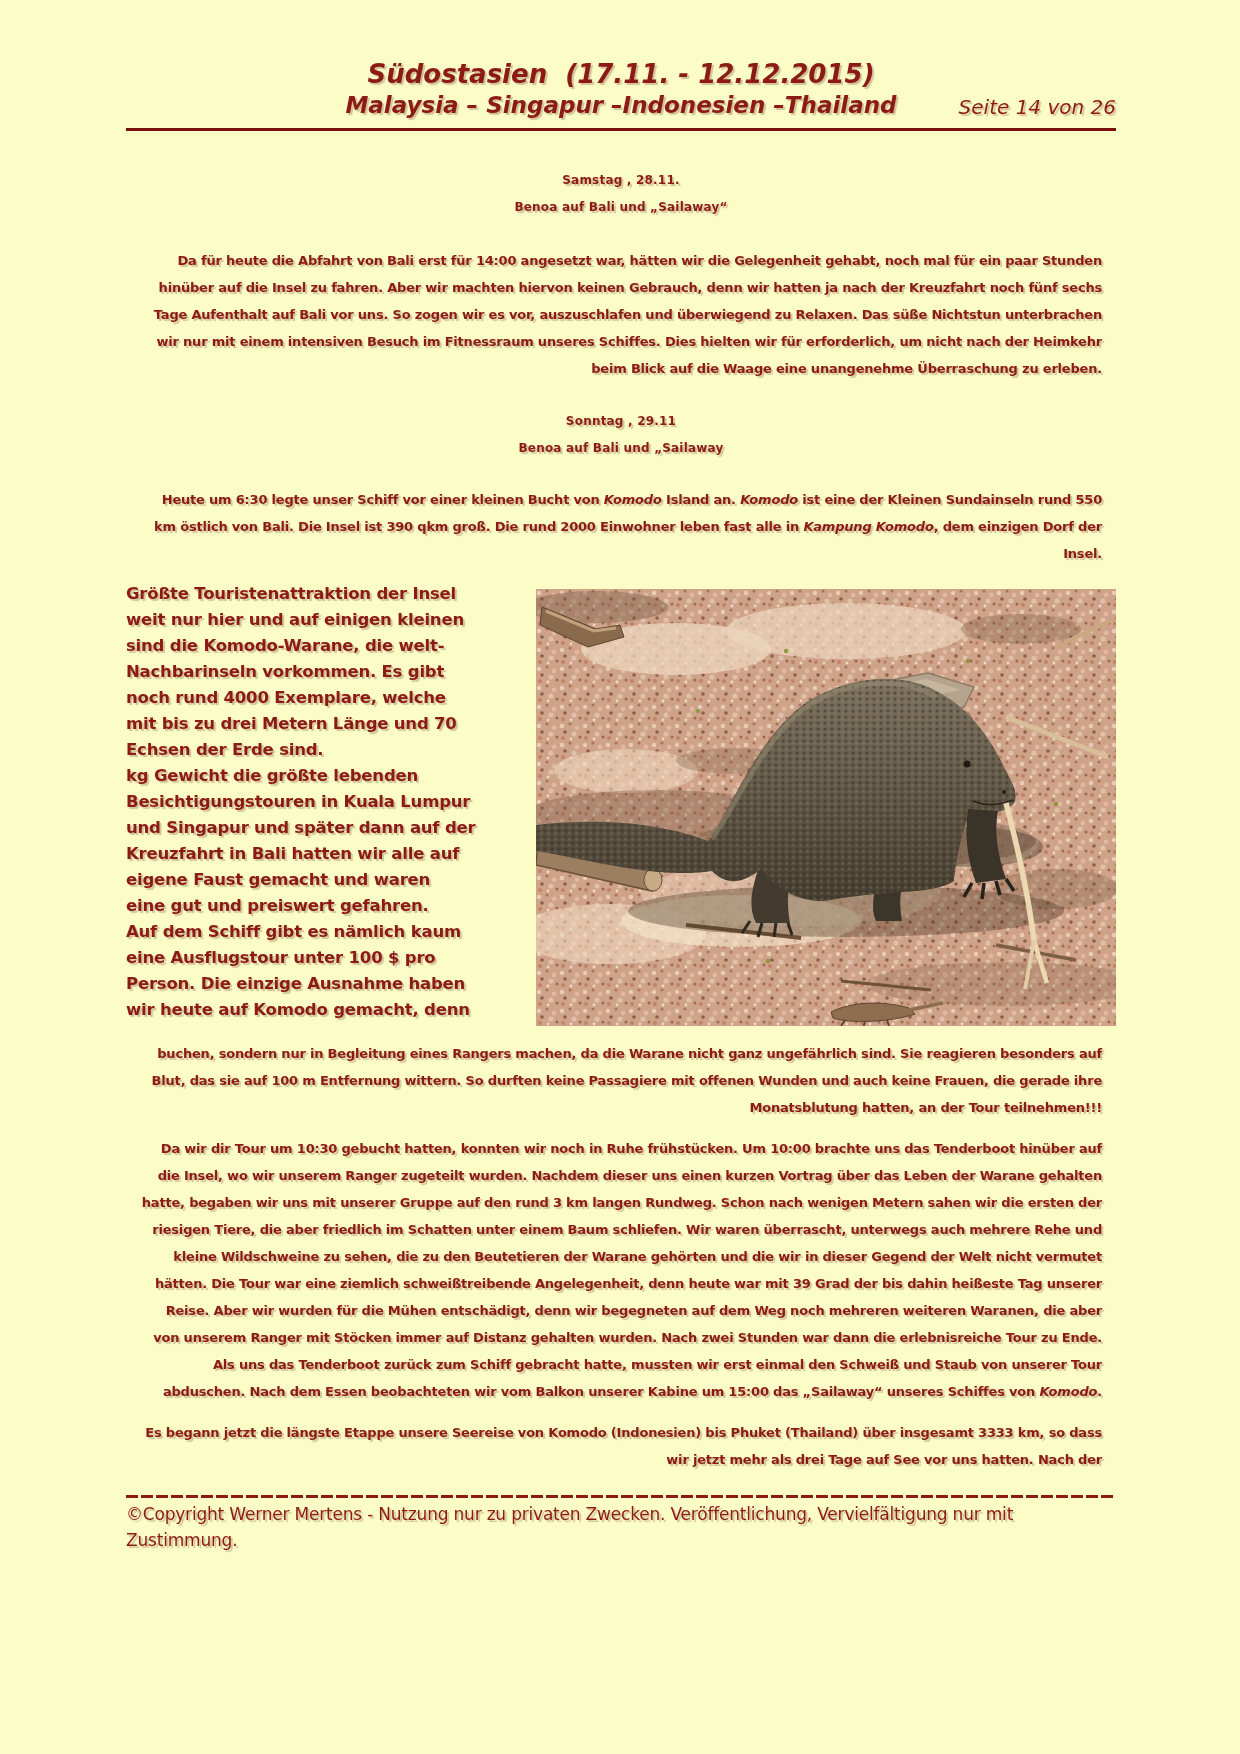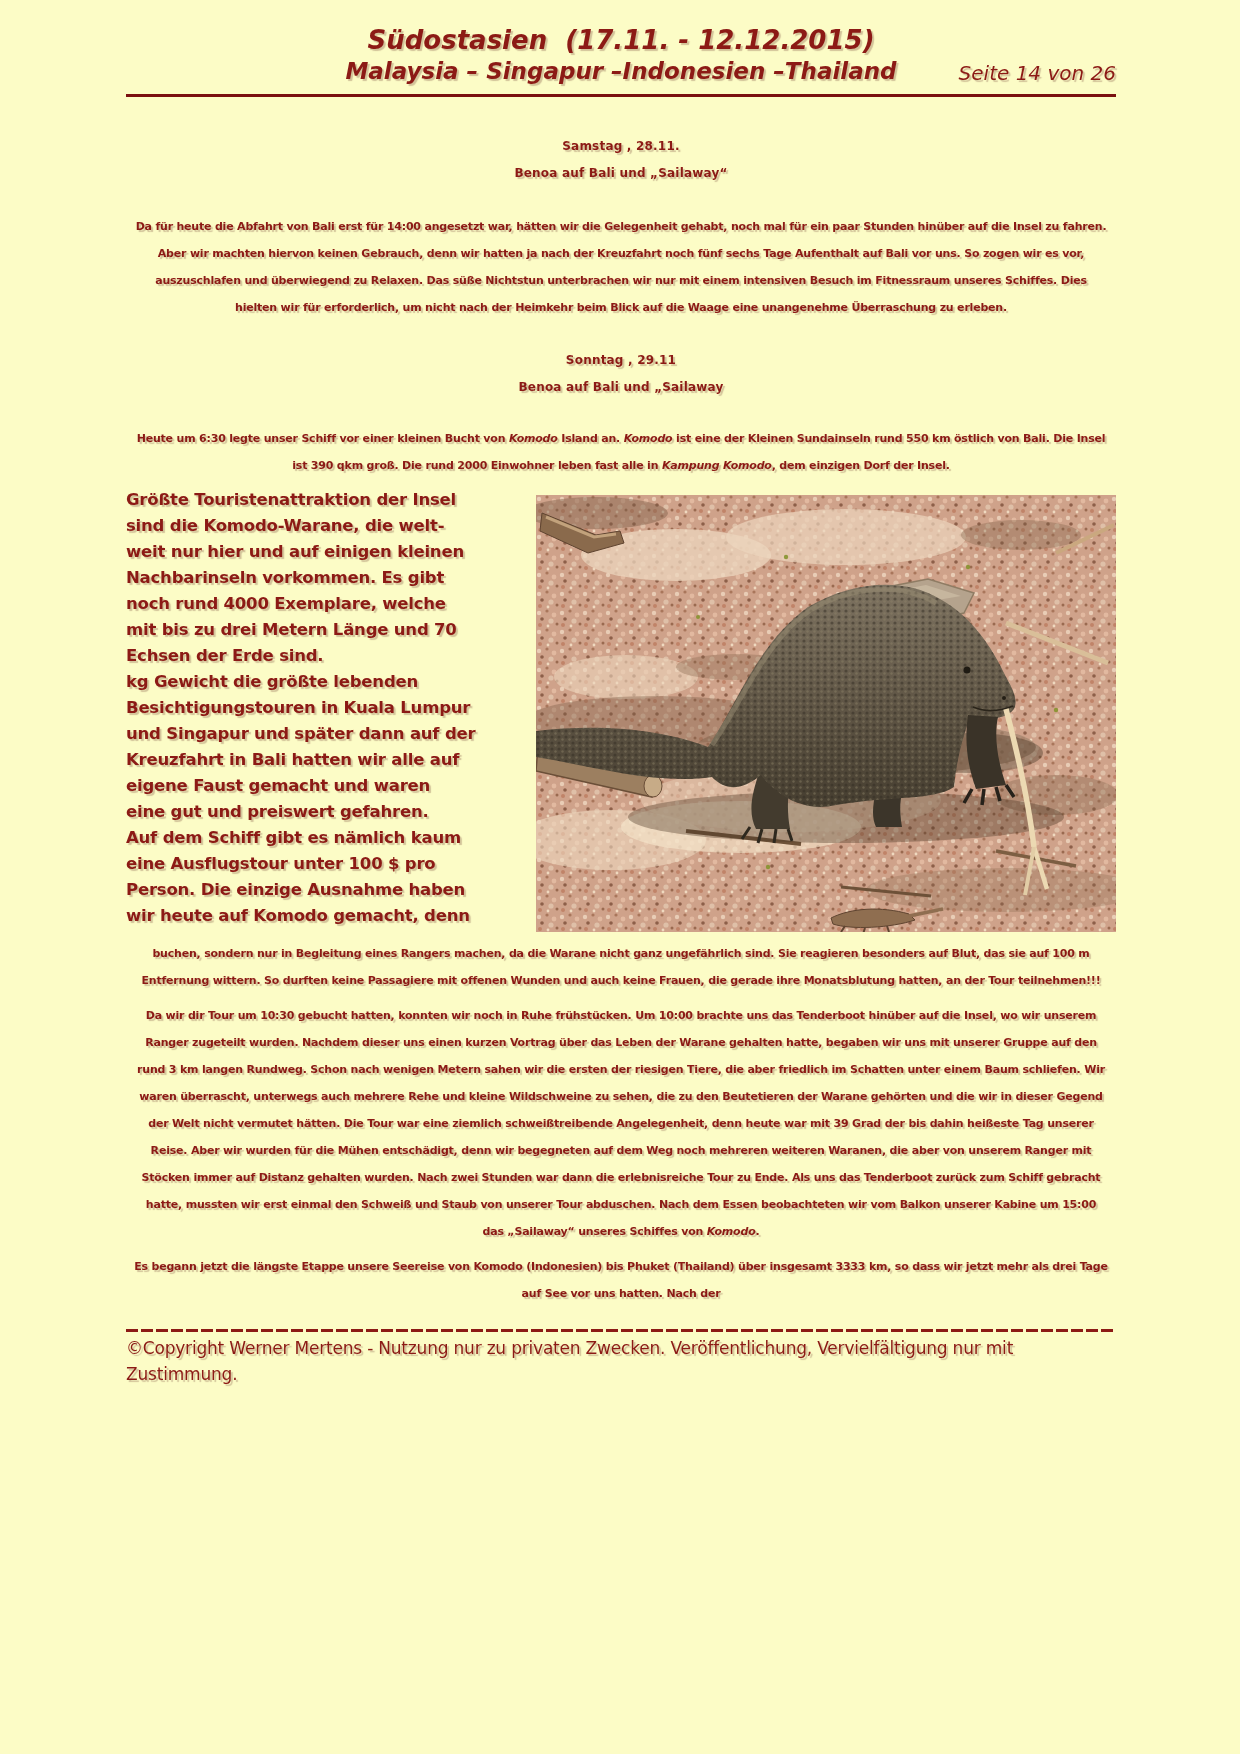--- a/index.html
+++ b/index.html
@@ -6,21 +6,21 @@
   body{
     width:1240px;height:1754px;
     background:#FCFCC6;
     font-family:"DejaVu Sans","Liberation Sans",sans-serif;
     color:#8C1A15;
     overflow:hidden;
   }
   .page{
     width:990px;
     margin-left:126px;
-    padding-top:24px;
+    padding-top:58px;
     position:relative;
   }
   .shadowed{ text-shadow:2px 2px 1px rgba(122,74,60,0.32); }
 
   
   .header{ border-bottom:3px solid #7A1010; padding-bottom:8px; }
   .title-line1{
     text-align:center; font-size:26px; line-height:32px;
     font-weight:bold; font-style:italic; white-space:pre;
   }
@@ -33,22 +33,22 @@
     font-size:20px; font-weight:normal; font-style:italic;
   }
 
   
   .day-heading{ text-align:center; font-weight:bold; font-size:12px; line-height:27px; letter-spacing:.2px; }
   .h-sam{ margin-top:36px; }
   .h-son{ margin-top:26px; }
 
   
   .para{
-    font-size:11px; line-height:27px; font-weight:bold;
-    letter-spacing:-0.2px; margin:8px; text-align:center;
+    font-size:13px; line-height:27px; font-weight:bold;
+    letter-spacing:-0.2px; margin:14px; text-align:right;
   }
   .para.gap-top{ margin-top:26px; }
   .para.gap-top-sm{ margin-top:24px; }
 
   
   .photo-row{ display:flex; justify-content:space-between; align-items:flex-start; }
   .narrow-col{ width:375px; }
   .narrow-col .tline{
     font-size:16.5px; line-height:26px; font-weight:bold;
     letter-spacing:-0.2px; white-space:nowrap;
@@ -90,22 +90,22 @@
   <div class="day-heading h-son shadowed">
     <div>Sonntag , 29.11</div>
     <div>Benoa auf Bali und „Sailaway</div>
   </div>
 
   <p class="para gap-top-sm shadowed"><span>Heute um 6:30 legte unser Schiff vor einer kleinen Bucht von </span><span style="font-style: italic;">Komodo</span><span> Island an. </span><span style="font-style: italic;">Komodo</span><span> ist eine der Kleinen Sundainseln rund 550 km östlich von Bali. Die Insel ist 390 qkm groß. Die rund 2000 Einwohner leben fast alle in </span><span style="font-style: italic;">Kampung Komodo</span><span>, dem einzigen Dorf der Insel.</span></p>
 
   <div class="photo-row">
     <div class="narrow-col shadowed">
       <div class="tline">Größte Touristenattraktion  der Insel</div>
+      <div class="tline">weit nur hier und auf einigen kleinen</div>
       <div class="tline">sind die Komodo-Warane, die welt-</div>
-      <div class="tline">weit nur hier und auf einigen kleinen</div>
       <div class="tline">Nachbarinseln vorkommen. Es gibt</div>
       <div class="tline">noch rund 4000 Exemplare, welche</div>
       <div class="tline">mit bis zu drei Metern Länge und 70</div>
       <div class="tline">Echsen der Erde sind.</div>
       <div class="tline">kg Gewicht die größte lebenden</div>
       <div class="tline">Besichtigungstouren in Kuala Lumpur</div>
       <div class="tline">und Singapur und später dann auf der</div>
       <div class="tline">Kreuzfahrt in Bali hatten wir alle auf</div>
       <div class="tline">eigene Faust gemacht und waren</div>
       <div class="tline">eine gut und preiswert gefahren.</div>

